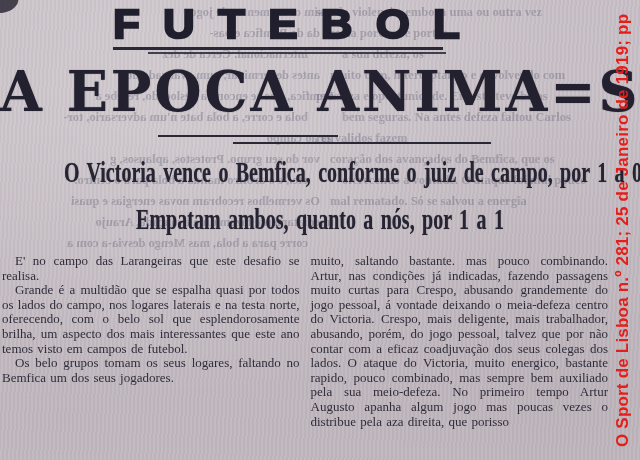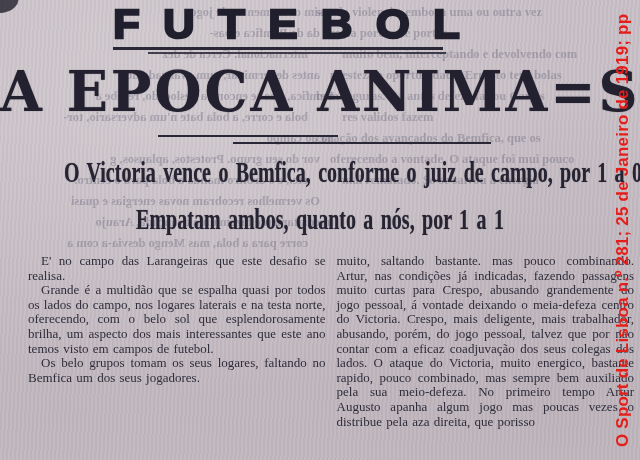--- a/index.html
+++ b/index.html
@@ -56,21 +56,21 @@
     color:#262433; white-space:nowrap; word-spacing:3px;
     font-size:25px; line-height:30px;
     transform:scale(0.8, 1.14); transform-origin:50% 50%;
     text-shadow:0 0 1px rgba(38,36,51,0.55);
   }
   .subhead-line.second { margin-top:17px; }
   
   .article {
     position:absolute; left:2px; top:254px; width:606px; z-index:2;
     display:flex; gap:11px;
-    font-size:13px; line-height:14.6px; color:#2f2d3b; text-align:justify;margin-left:26px;
+    font-size:13px; line-height:14.6px; color:#2f2d3b; text-align:justify;
   }
   .article .col { flex:1; min-width:0; }
   .article p { margin:0; word-spacing:1px; }
   .col-left p { text-indent:13px; }
   
   .annotation {
     position:absolute; top:0; right:1px; height:460px; width:32px; z-index:3;
     display:flex; align-items:center; justify-content:center;
     writing-mode:vertical-rl; transform:rotate(180deg);
     font-family:"Liberation Sans", sans-serif; font-weight:bold;
@@ -93,20 +93,21 @@
     <div>vor do seu grupo. Protestos, aplausos, g</div>
     <div>etc., e o arbitro manda a bola para o centro.</div>
     <div>Os vermelhos recobram novas energias e quasi</div>
     <div>imediatamente fazem uma avançada, Araujo</div>
     <div>corre para a bola, mas Mengo desvia-a com a</div>
   </div>
 
   <div class="bleed bleed-right">
     <div>sar da violencia, embora uma ou outra vez</div>
     <div>se da porém de portas</div>
+    <div>a sua defeza, os</div>
     <div>muito bem, interceptando e devolvendo com</div>
     <div>presteza e oportunidade. Ernesto teve bolas</div>
     <div>bem seguras. Na antes defeza faltou Carlos</div>
     <div>res validos fazem</div>
     <div>coração dos avançados do Bemfica, que os</div>
     <div>oferecendo a vontade. O ataque foi mui pouco</div>
     <div>mal rematado. Só se salvou a energia</div>
   </div>
 
   <div class="corner"></div>

